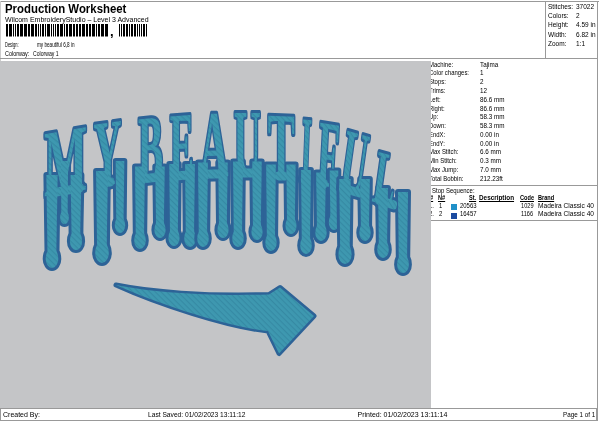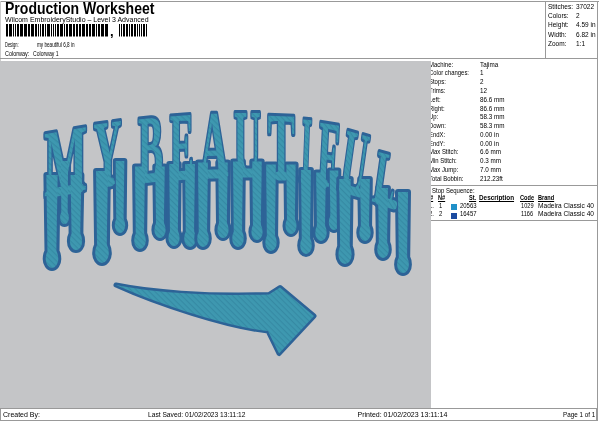--- a/index.html
+++ b/index.html
@@ -3,21 +3,21 @@
 <style>
   html,body { margin:0; padding:0; width:600px; height:424px; background:#fff;
     font-family:"Liberation Sans", sans-serif; }
   .abs { position:absolute; white-space:nowrap; color:#000; }
   u { text-decoration:underline; }
 </style></head>
 <body>
 <div class="abs" style="left:0;top:1px;width:599px;height:0;border-top:1px solid #999;"></div>
 <div class="abs" style="left:597px;top:1px;width:0;height:420px;border-left:1px solid #999;"></div>
 <div class="abs" style="left:0;top:1px;width:0;height:420px;border-left:1px solid #ccc;"></div>
-<div class="abs" style="left:5px;top:2.7px;font-size:16px;line-height:11.5px;font-weight:bold;"><span style="display:inline-block;transform:scaleX(0.877);transform-origin:left top;">Production Worksheet</span></div>
+<div class="abs" style="left:5px;top:2.7px;font-size:13px;line-height:11.5px;font-weight:bold;"><span style="display:inline-block;transform:scaleX(0.877);transform-origin:left top;">Production Worksheet</span></div>
 <div class="abs" style="left:5px;top:15.7px;font-size:7px;line-height:8px;">Wilcom EmbroideryStudio – Level 3 Advanced</div>
 <svg class="abs" style="left:0;top:0;" width="160" height="40">
     <rect x="6" y="24" width="2" height="12.5" fill="#000"></rect>
     <rect x="9" y="24" width="3" height="12.5" fill="#000"></rect>
     <rect x="13" y="24" width="1" height="12.5" fill="#000"></rect>
     <rect x="15" y="24" width="1" height="12.5" fill="#000"></rect>
     <rect x="17" y="24" width="2" height="12.5" fill="#000"></rect>
     <rect x="20" y="24" width="3" height="12.5" fill="#000"></rect>
     <rect x="24" y="24" width="3" height="12.5" fill="#000"></rect>
     <rect x="28" y="24" width="2" height="12.5" fill="#000"></rect>

